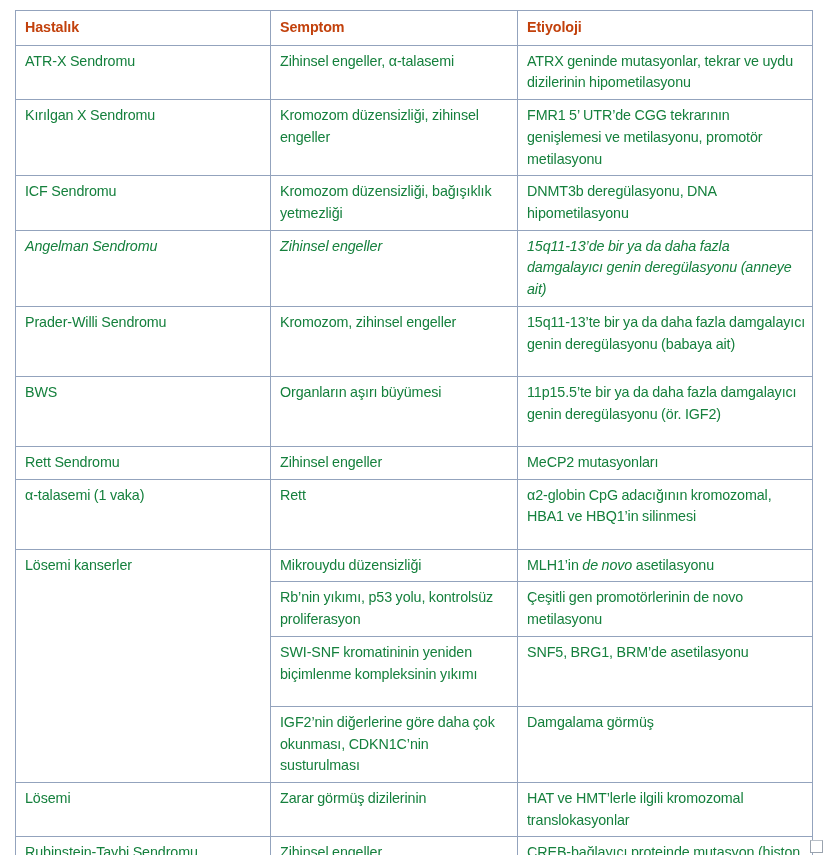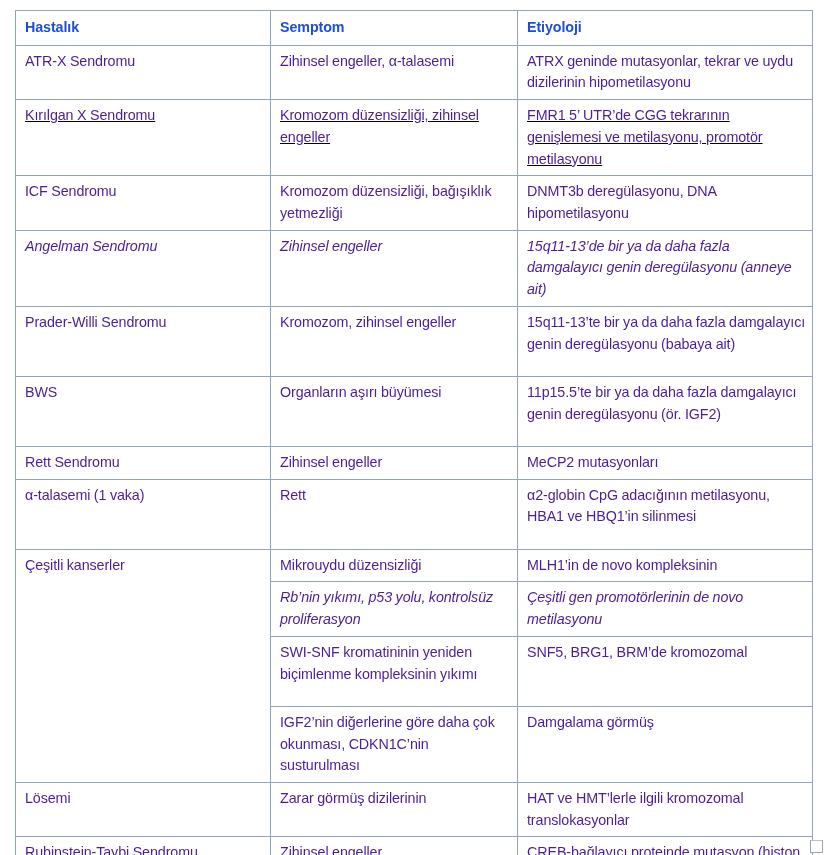--- a/index.html
+++ b/index.html
@@ -32,42 +32,43 @@
     width: 797px;
     background: #ffffff;
   }
   table.disease-table col.c1 { width: 255px; }
   table.disease-table col.c2 { width: 247px; }
   table.disease-table col.c3 { width: 295px; }
 
   table.disease-table th,
   table.disease-table td {
     border: 1px solid #93a3bd;
-    color: #4c1d95;
+    color: #15803d;
     font-size: 14.3px;
     line-height: 1.52;
     padding: 5px 5px 5px 9px;
     text-align: left;
     vertical-align: top;
     letter-spacing: -0.1px;
     word-spacing: -0.3px;
   }
   table.disease-table th {
     font-weight: bold;
-    color: #1d4ed8;
+    color: #c2410c;
     padding-top: 6px;
     padding-bottom: 6px;
   }
   table.disease-table tr.header-row th {
     border-bottom: 1px solid #93a3bd;
   }
   td.rowspan-cell {
     vertical-align: top;
   }
   .ital {
+    font-style: italic;
     text-align: center;
   }
   
   .resize-handle {
     position: absolute;
     right: 2px;
     bottom: 2px;
     width: 11px;
     height: 11px;
     border: 1.5px solid #9aa3ae;
@@ -100,21 +101,21 @@
             <td>
               <span class="cell-text">ATR-X Sendromu</span>
             </td>
             <td>
               <span class="cell-text">Zihinsel engeller, α-talasemi</span>
             </td>
             <td>
               <span class="cell-text">ATRX geninde mutasyonlar, tekrar ve uydu dizilerinin hipometilasyonu</span>
             </td>
           </tr>
-          <tr style="height: 70px; text-decoration: underline;">
+          <tr style="height: 70px;">
             <td>
               <span class="cell-text">Kırılgan X Sendromu</span>
             </td>
             <td>
               <span class="cell-text">Kromozom düzensizliği, zihinsel engeller</span>
             </td>
             <td>
               <span class="cell-text">FMR1 5’ UTR’de CGG tekrarının genişlemesi ve metilasyonu, promotör metilasyonu</span>
             </td>
           </tr>
@@ -174,46 +175,46 @@
             </td>
           </tr>
           <tr style="height: 70px;">
             <td>
               <span class="cell-text">α-talasemi (1 vaka)</span>
             </td>
             <td>
               <span class="cell-text">Rett</span>
             </td>
             <td>
-              <span class="cell-text"> α2-globin CpG adacığının metilasyonu, HBA1 ve HBQ1’in silinmesi</span>
+              <span class="cell-text"> α2-globin CpG adacığının kromozomal, HBA1 ve HBQ1’in silinmesi</span>
             </td>
           </tr>
           <tr style="height: 24px;">
             <td rowspan="4" class="rowspan-cell">
-              <span class="cell-text">Çeşitli kanserler</span>
+              <span class="cell-text">Lösemi kanserler</span>
             </td>
             <td>
               <span class="cell-text">Mikrouydu düzensizliği</span>
             </td>
-            <td><span>MLH1’in </span><span class="ital">de novo</span><span> kompleksinin</span></td>
-          </tr>
-          <tr style="height: 48px; font-style: italic;">
+            <td><span>MLH1’in </span><span class="ital">de novo</span><span> asetilasyonu</span></td>
+          </tr>
+          <tr style="height: 48px;">
             <td>
               <span class="cell-text">Rb’nin yıkımı, p53 yolu, kontrolsüz proliferasyon</span>
             </td>
             <td>
               <span class="cell-text">Çeşitli gen promotörlerinin de novo metilasyonu</span>
             </td>
           </tr>
           <tr style="height: 70px;">
             <td>
               <span class="cell-text">SWI-SNF kromatininin yeniden biçimlenme kompleksinin yıkımı</span>
             </td>
             <td>
-              <span class="cell-text">SNF5, BRG1, BRM’de kromozomal</span>
+              <span class="cell-text">SNF5, BRG1, BRM’de asetilasyonu</span>
             </td>
           </tr>
           <tr style="height: 70px;">
             <td>
               <span class="cell-text">IGF2’nin diğerlerine göre daha çok okunması, CDKN1C’nin susturulması</span>
             </td>
             <td>
               <span class="cell-text">Damgalama görmüş</span>
             </td>
           </tr>

